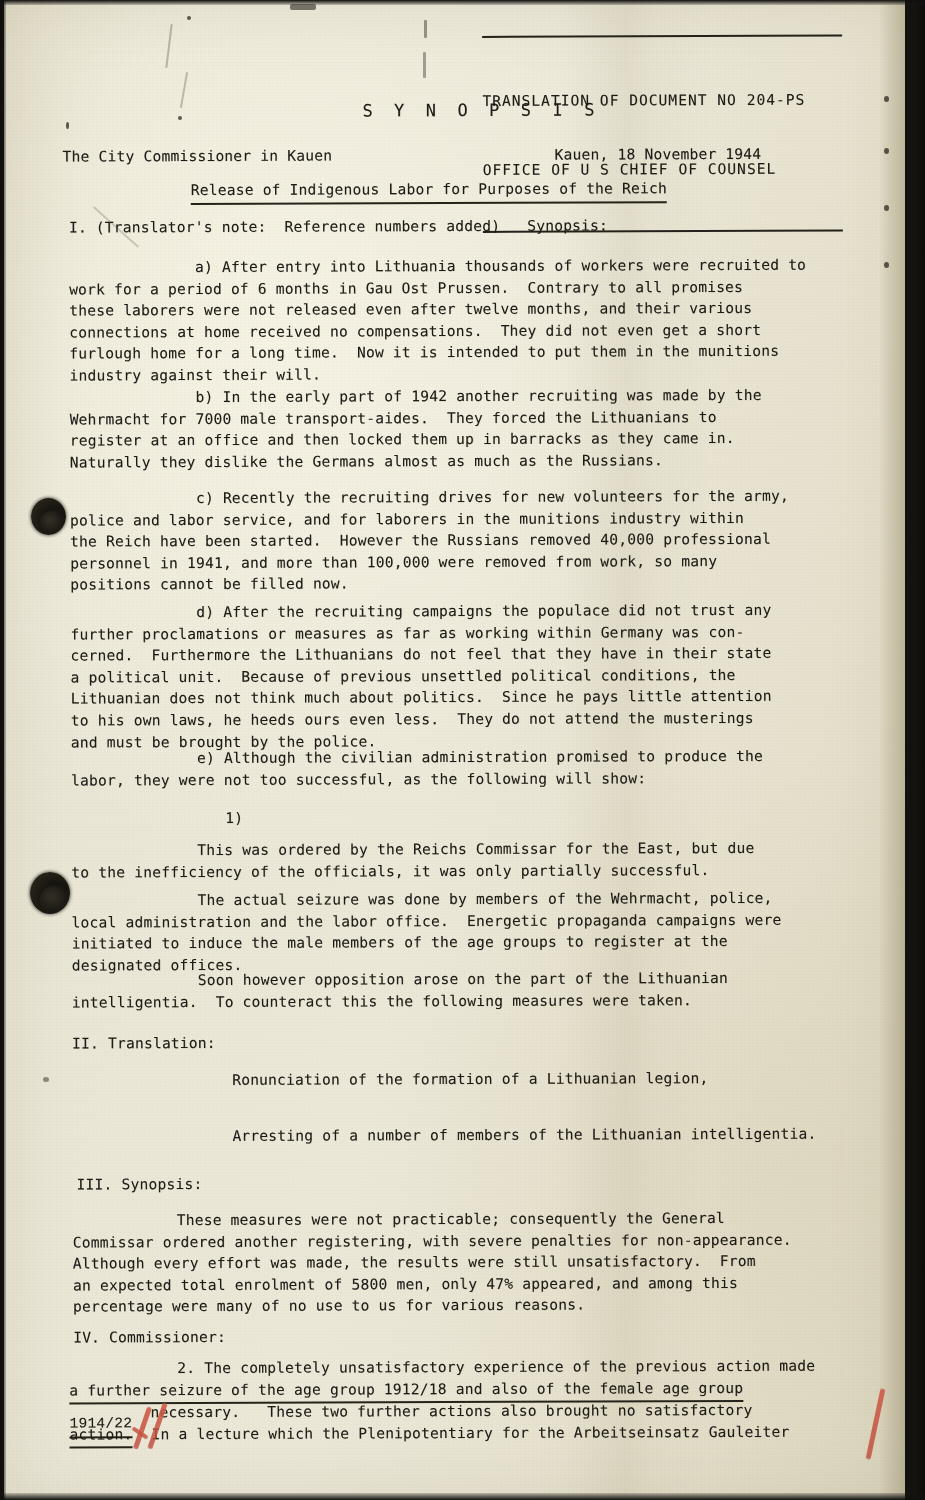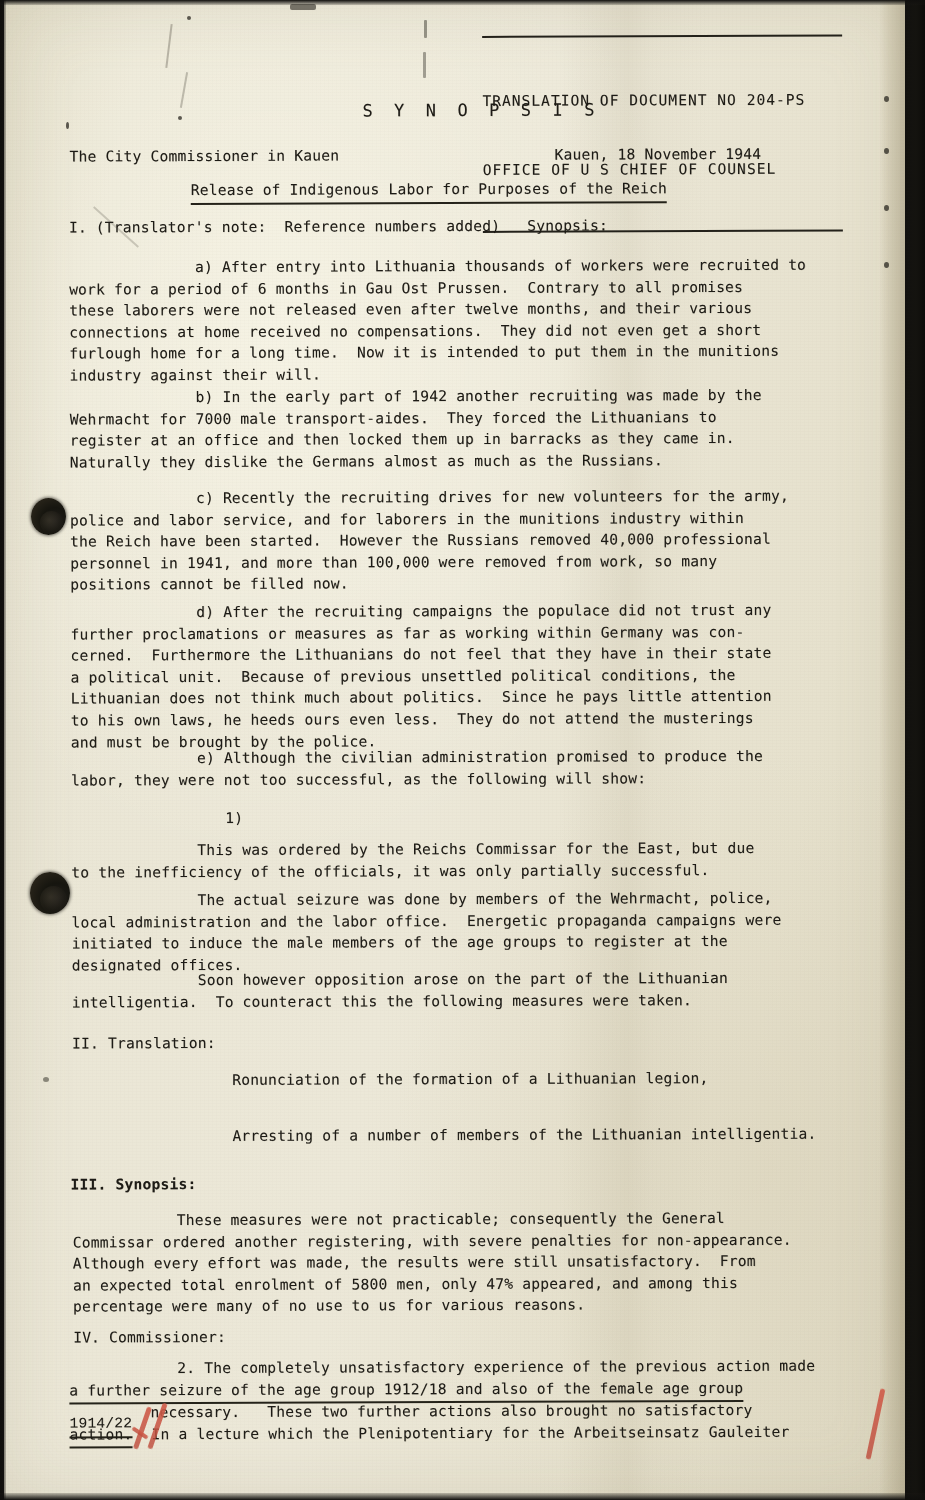--- a/index.html
+++ b/index.html
@@ -94,21 +94,21 @@
     text-align: left;
   }
   #doc-header div { letter-spacing: 1.0px; }
 
   #synopsis-word {
     left: 362px; top: 100px;
     letter-spacing: 5.6px;
     font-size: 17px;
   }
 
-  #from-line { left: 62px; top: 144px; margin-left: 7px; }
+  #from-line { left: 62px; top: 144px; }
   #date-line { left: 554px; top: 144px; }
 
   #title-line {
     left: 190px; top: 178px;
     border-bottom: 2.2px solid #242219;
     padding-bottom: 2px;
   }
 
   .para  { position: absolute; white-space: pre-wrap; width: 790px; }
 
@@ -208,21 +208,21 @@
 designated offices.</div>
 
     <div class="para" style="left:68px; top:968px; text-indent:126px;">Soon however opposition arose on the part of the Lithuanian
 intelligentia.  To counteract this the following measures were taken.</div>
 
     <div class="blk" style="left:68px; top:1031px;">II. Translation:</div>
 
     <div class="blk" style="left:228px; top:1068px;">Ronunciation of the formation of a Lithuanian legion,</div>
     <div class="blk" style="left:228px; top:1124px;">Arresting of a number of members of the Lithuanian intelligentia.</div>
 
-    <div class="blk" style="left:66px; top:1172px;font-weight:bold;">III. Synopsis:</div>
+    <div class="blk" style="left:72px; top:1172px;">III. Synopsis:</div>
 
     <div class="para" style="left:68px; top:1208px; text-indent:104px;">These measures were not practicable; consequently the General
 Commissar ordered another registering, with severe penalties for non-appearance.
 Although every effort was made, the results were still unsatisfactory.  From
 an expected total enrolment of 5800 men, only 47% appeared, and among this
 percentage were many of no use to us for various reasons.</div>
 
     <div class="blk" style="left:68px; top:1325px;">IV. Commissioner:</div>
 
     <div class="blk" style="left:68px; top:1356px; text-indent:104px;">2. The completely unsatisfactory experience of the previous action made</div>

